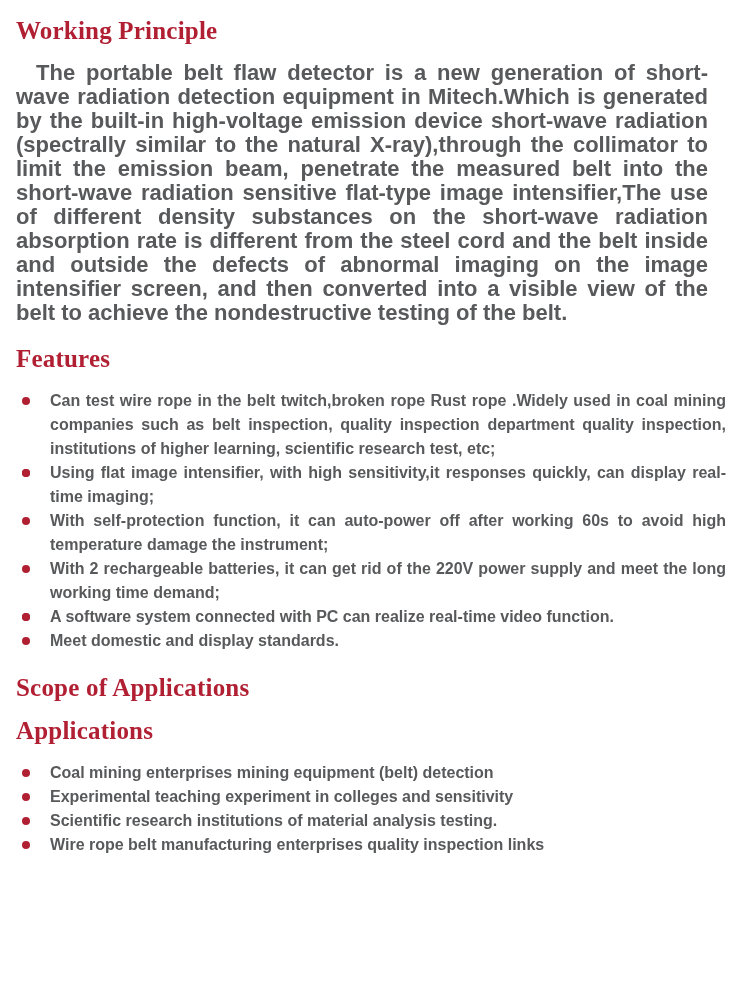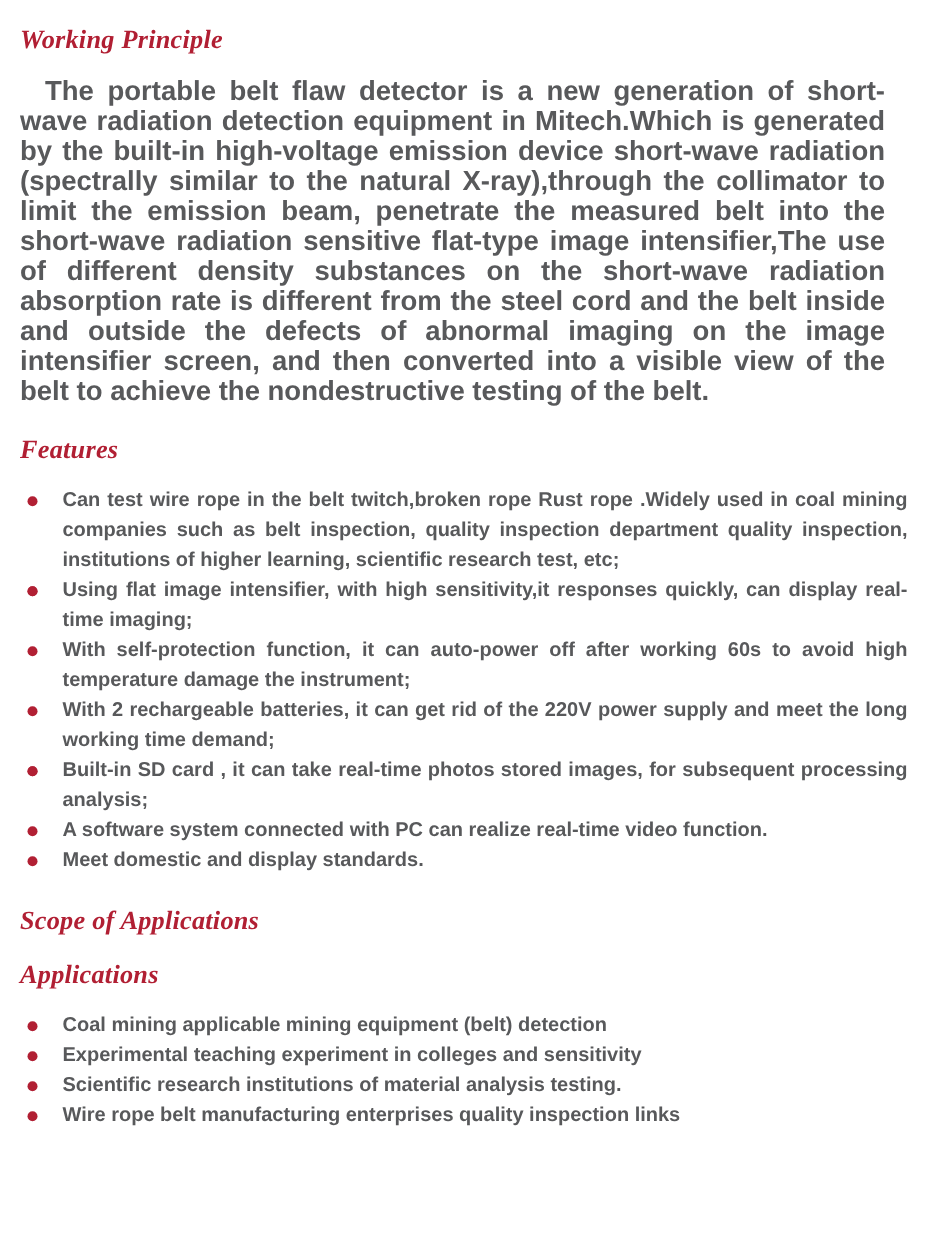--- a/index.html
+++ b/index.html
@@ -15,26 +15,25 @@
     background:var(--bg);
     font-family:"Liberation Sans","DejaVu Sans",sans-serif;
     color:var(--text);
   }
   .page{
     padding:16px 16px 8px 16px;
   }
   h2.section-heading{
     font-family:"Liberation Serif","DejaVu Serif",serif;
     font-weight:bold;
-    font-size:21px;
+    font-size:25px;
     line-height:26px;
     color:var(--accent);
     margin:0 0 17px 0;
     letter-spacing:0.2px;
-    font-style:italic;
   }
   p.body-paragraph{
     font-size:22px;
     font-weight:700;
     line-height:24px;
     text-align:justify;
     text-indent:20px;
     margin:0 26px 21px 0;
   }
   ul.bullet-list{
@@ -98,43 +97,39 @@
       </li>
       <li>
         <span class="bullet-dot"></span>
         <span>With 2 rechargeable batteries, it can get rid of the 220V power supply and meet the long working time demand;</span>
       </li>
       <li>
         <span class="bullet-dot"></span>
       </li>
       <li>
         <span class="bullet-dot"></span>
-        <span>Built-in SD card , it can take real-time photos stored images, for subsequent processing analysis;</span>
-      </li>
-      <li>
-        <span class="bullet-dot"></span>
         <span>A software system connected with PC can realize real-time video function.</span>
       </li>
       <li>
         <span class="bullet-dot"></span>
         <span>Meet domestic and display standards.</span>
       </li>
     </ul>
   </section>
 
   <section>
     <h2 class="section-heading">Scope of Applications</h2>
   </section>
 
   <section>
     <h2 class="section-heading">Applications</h2>
     <ul class="bullet-list loose">
       <li>
         <span class="bullet-dot"></span>
-        <span>Coal mining applicable mining equipment (belt) detection</span>
+        <span>Coal mining enterprises mining equipment (belt) detection</span>
       </li>
       <li>
         <span class="bullet-dot"></span>
         <span>Experimental teaching experiment in colleges and sensitivity</span>
       </li>
       <li>
         <span class="bullet-dot"></span>
         <span>Scientific research institutions of material analysis testing.</span>
       </li>
       <li>

